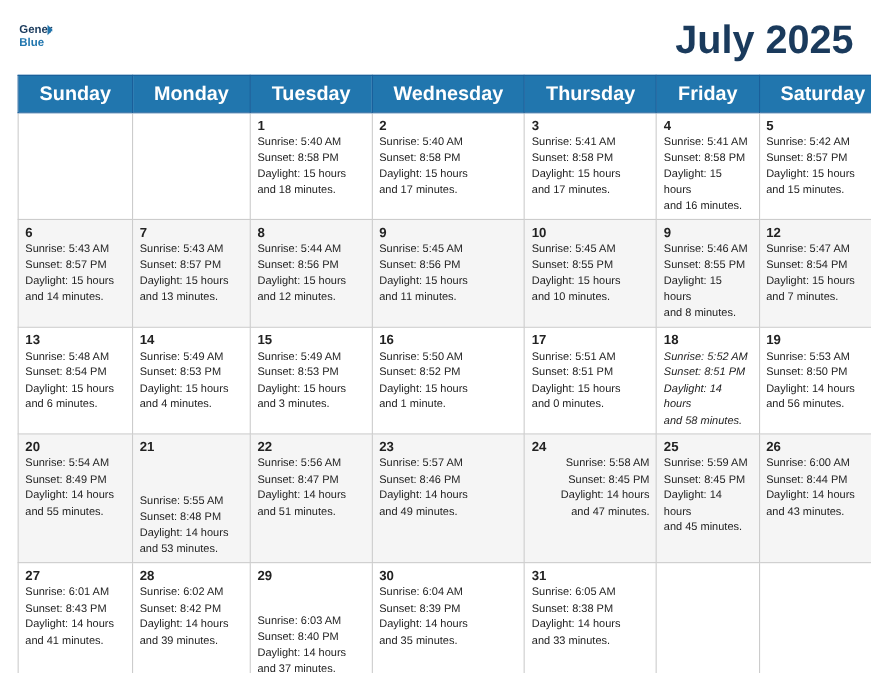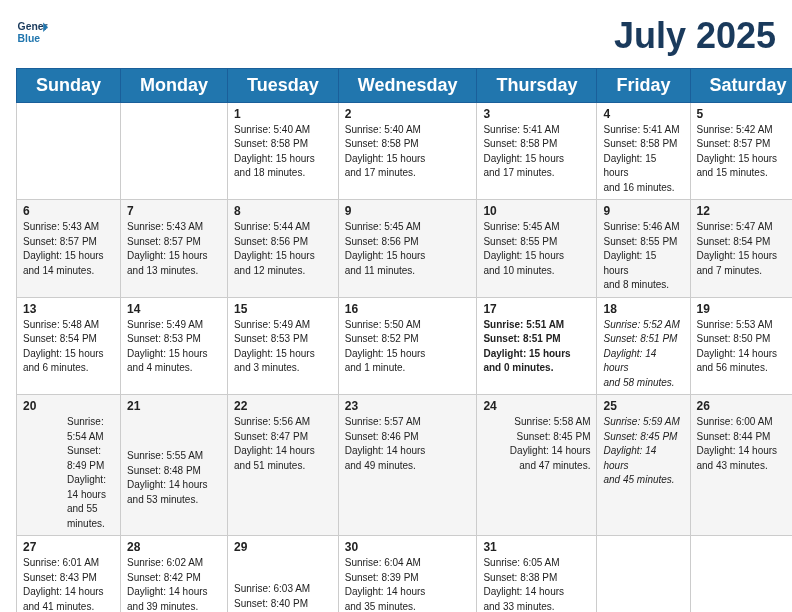--- a/index.html
+++ b/index.html
@@ -222,21 +222,21 @@
         </td>
         <td>
           <div class="day-num">16</div>
           <div class="day-info" style="white-space: pre-line;">Sunrise: 5:50 AM
 Sunset: 8:52 PM
 Daylight: 15 hours
 and 1 minute.</div>
         </td>
         <td>
           <div class="day-num">17</div>
-          <div class="day-info" style="white-space: pre-line; font-weight: bold;">Sunrise: 5:51 AM
+          <div class="day-info" style="white-space: pre-line;">Sunrise: 5:51 AM
 Sunset: 8:51 PM
 Daylight: 15 hours
 and 0 minutes.</div>
         </td>
         <td>
           <div class="day-num">18</div>
           <div class="day-info" style="white-space: pre-line; font-style: italic;">Sunrise: 5:52 AM
 Sunset: 8:51 PM
 Daylight: 14 hours
 and 58 minutes.</div>
@@ -245,21 +245,21 @@
           <div class="day-num">19</div>
           <div class="day-info" style="white-space: pre-line;">Sunrise: 5:53 AM
 Sunset: 8:50 PM
 Daylight: 14 hours
 and 56 minutes.</div>
         </td>
       </tr>
       <tr>
         <td>
           <div class="day-num">20</div>
-          <div class="day-info" style="white-space: pre-line; margin-left: 44px;">Sunrise: 5:54 AM
+          <div class="day-info" style="white-space: pre-line;">Sunrise: 5:54 AM
 Sunset: 8:49 PM
 Daylight: 14 hours
 and 55 minutes.</div>
         </td>
         <td>
           <div class="day-num">21</div>
           <div class="day-info" style="white-space: pre-line; margin-top: 36px;">Sunrise: 5:55 AM
 Sunset: 8:48 PM
 Daylight: 14 hours
 and 53 minutes.</div>
@@ -280,21 +280,21 @@
         </td>
         <td>
           <div class="day-num">24</div>
           <div class="day-info" style="white-space: pre-line; text-align: right;">Sunrise: 5:58 AM
 Sunset: 8:45 PM
 Daylight: 14 hours
 and 47 minutes.</div>
         </td>
         <td>
           <div class="day-num">25</div>
-          <div class="day-info" style="white-space: pre-line; font-style: italic;">Sunrise: 5:59 AM
+          <div class="day-info" style="white-space: pre-line;">Sunrise: 5:59 AM
 Sunset: 8:45 PM
 Daylight: 14 hours
 and 45 minutes.</div>
         </td>
         <td>
           <div class="day-num">26</div>
           <div class="day-info" style="white-space: pre-line;">Sunrise: 6:00 AM
 Sunset: 8:44 PM
 Daylight: 14 hours
 and 43 minutes.</div>

